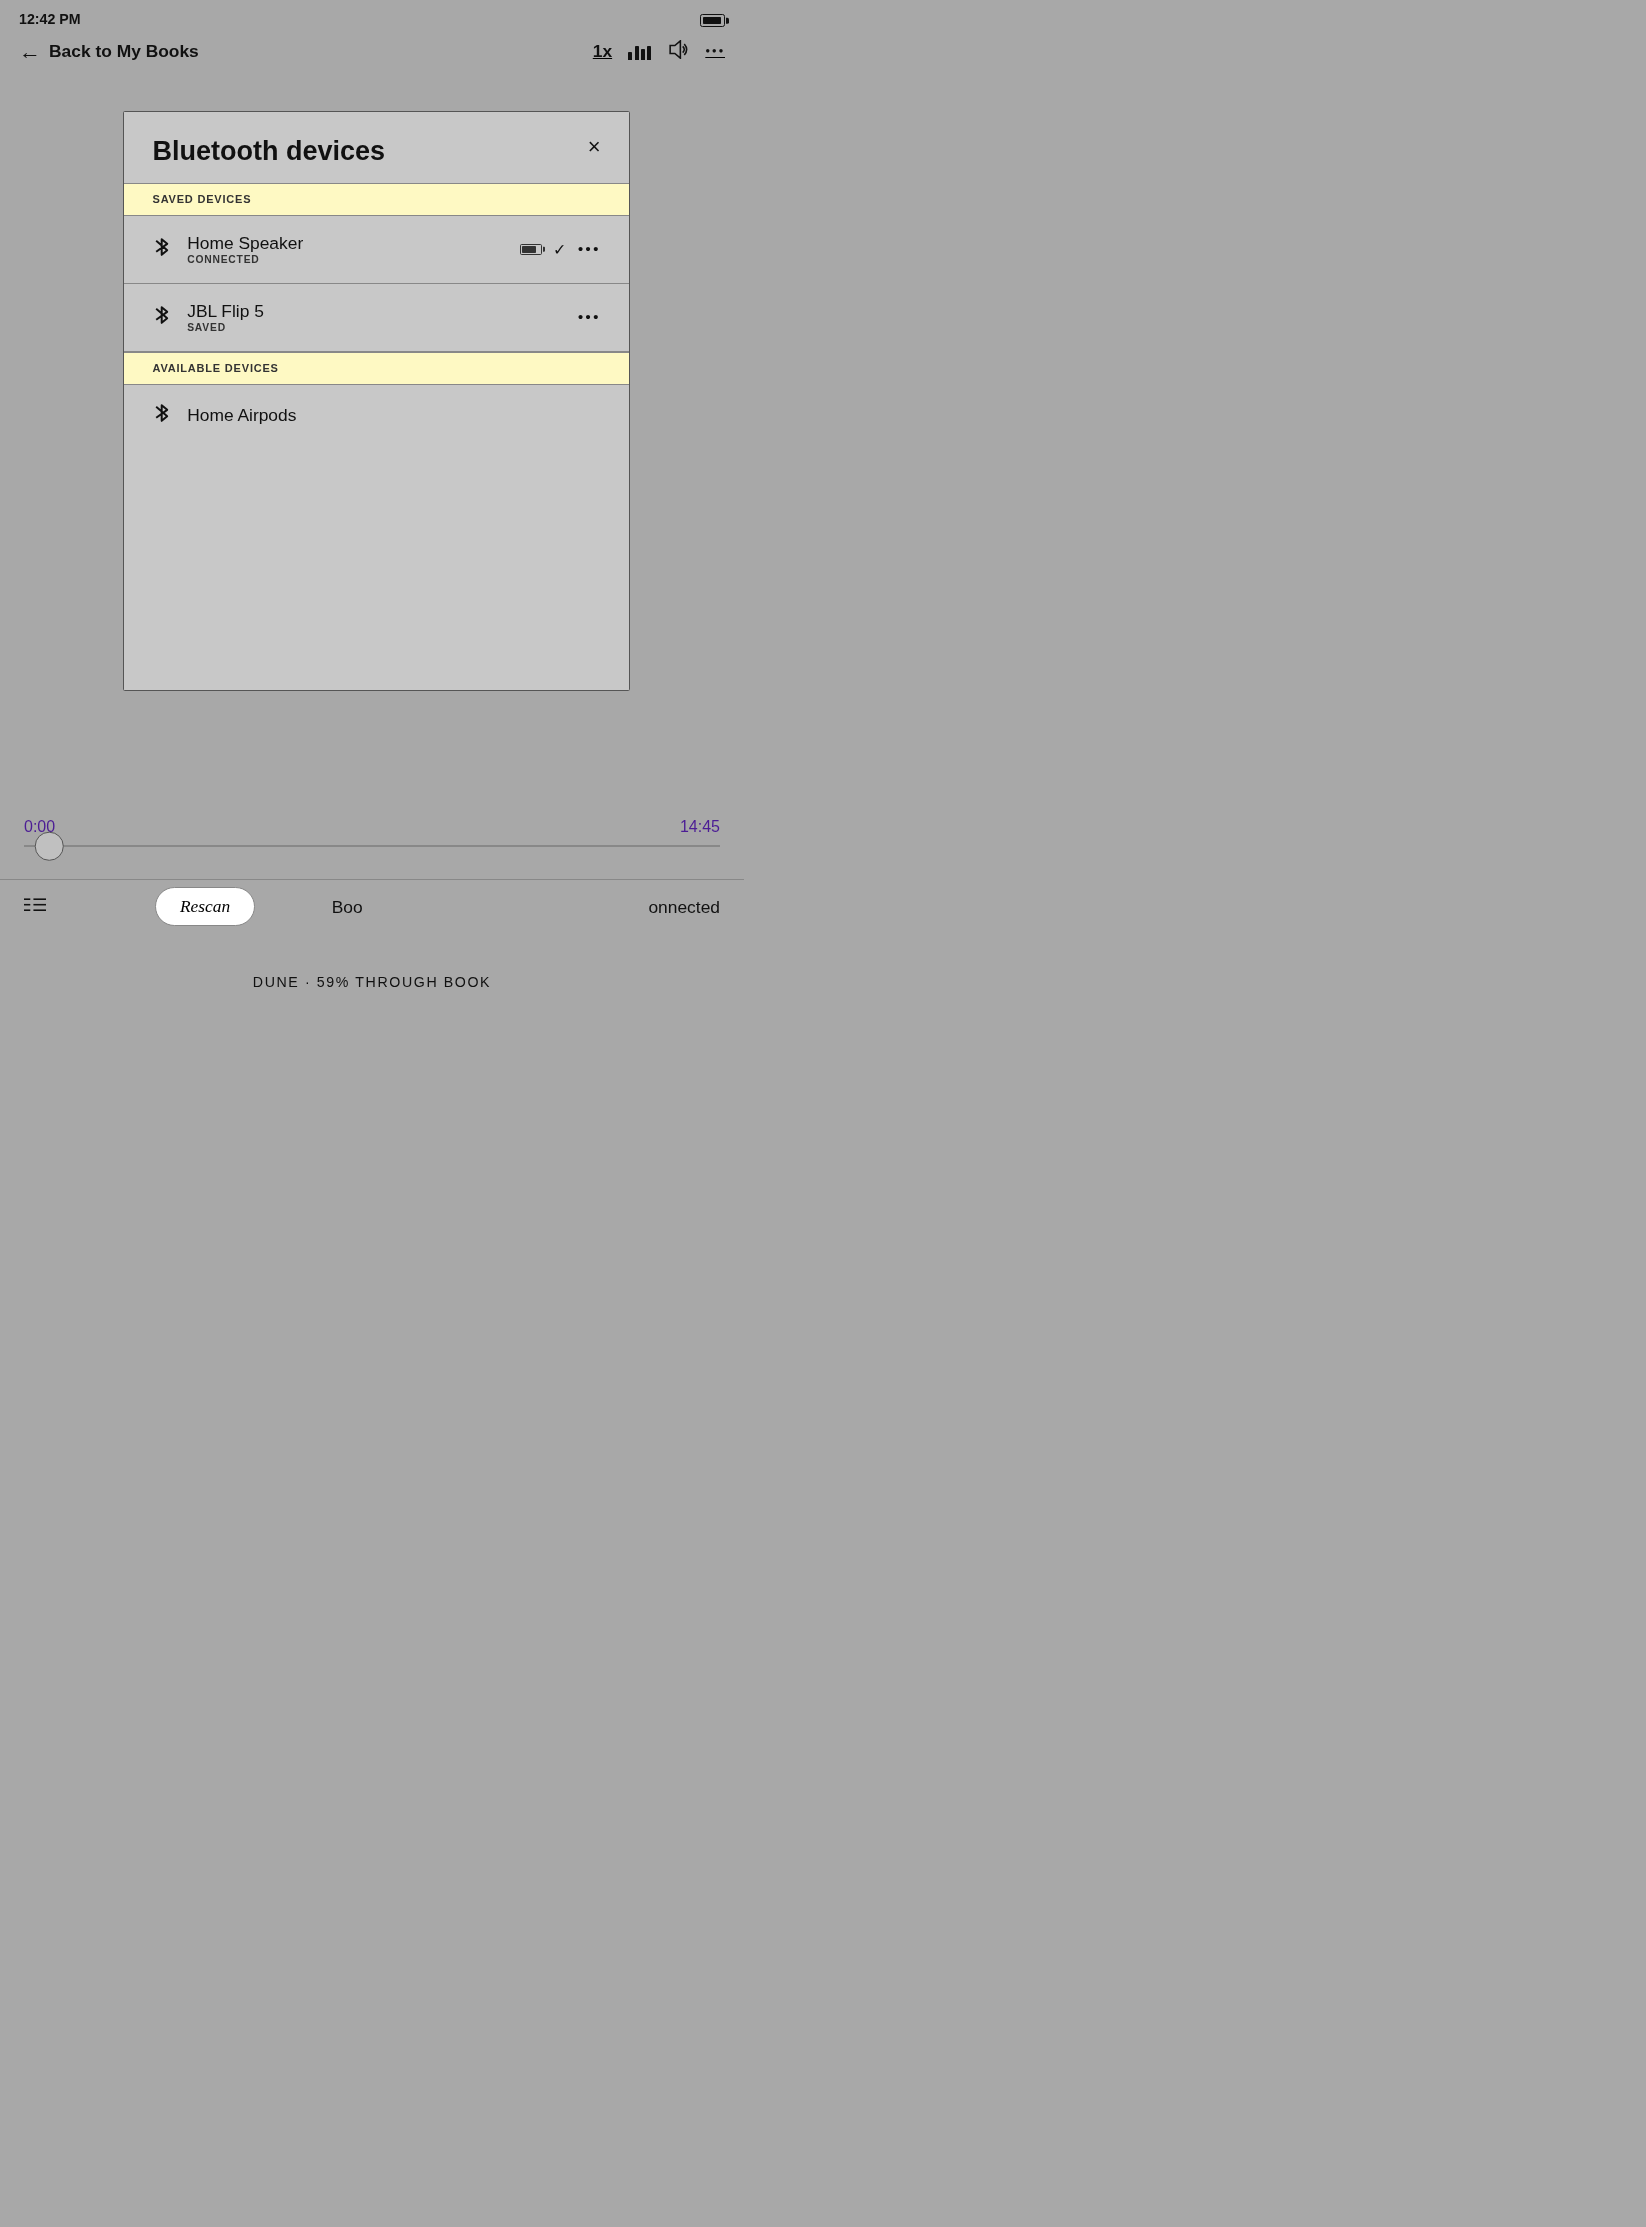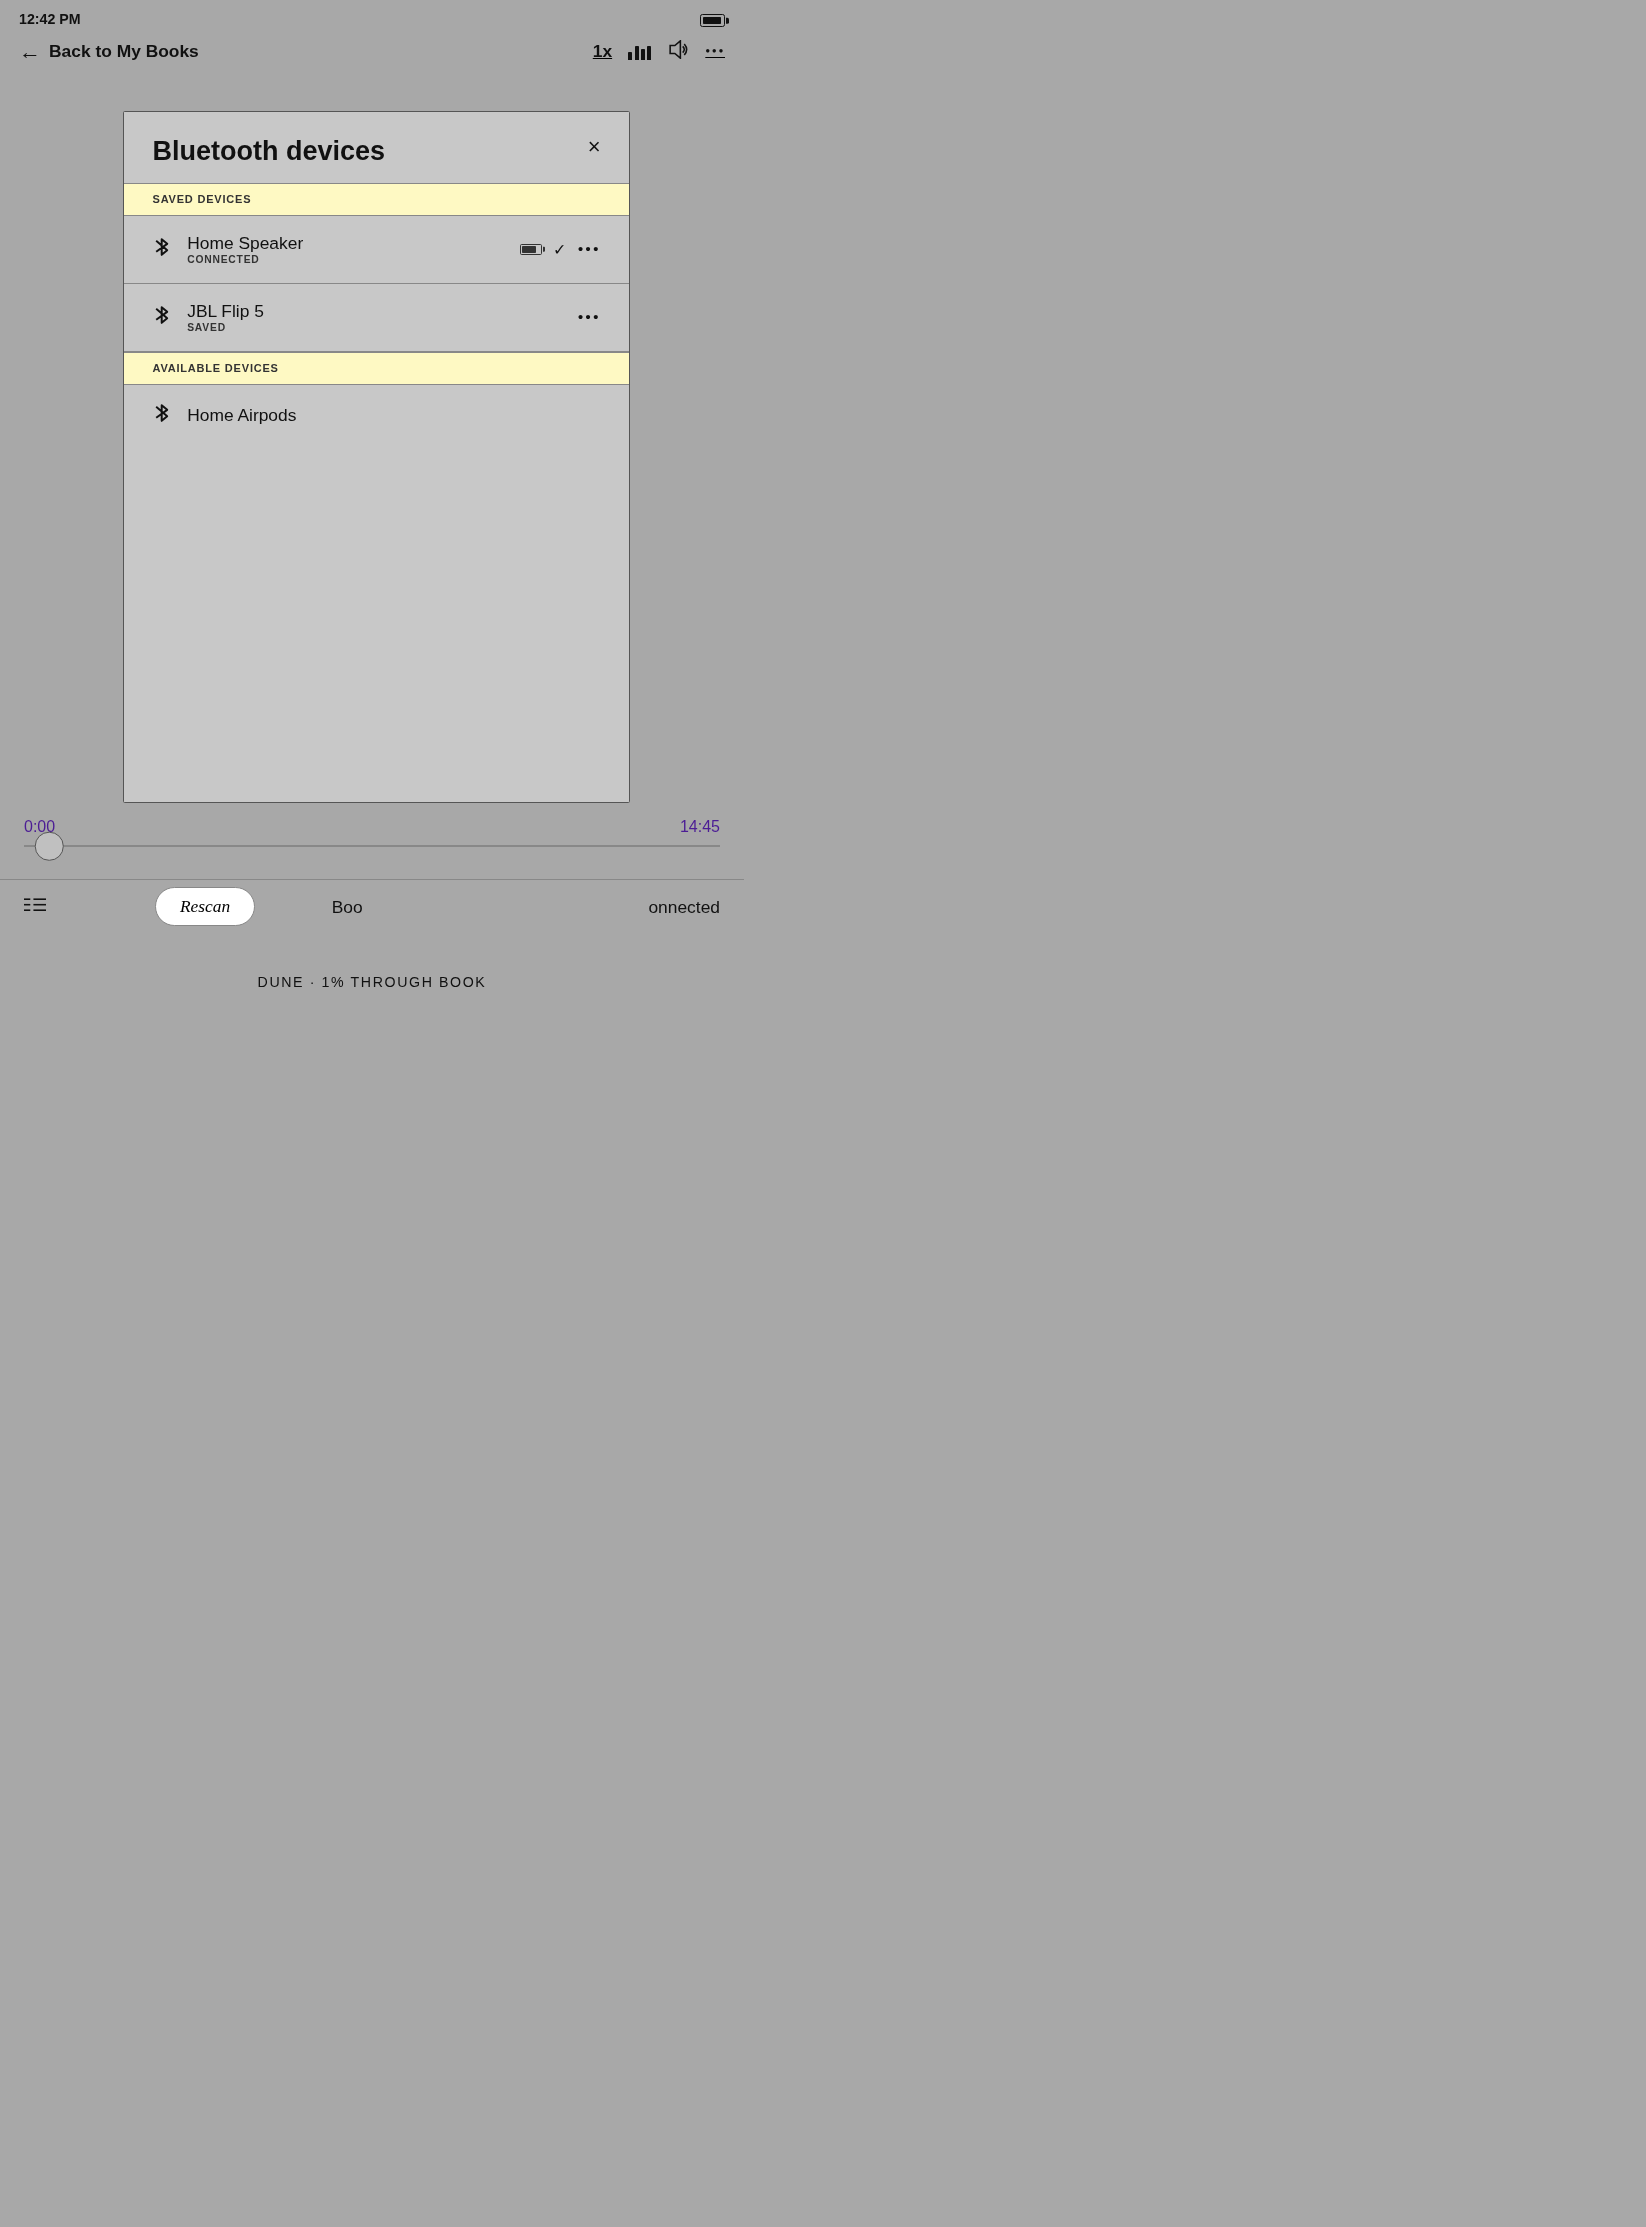--- a/index.html
+++ b/index.html
@@ -109,21 +109,21 @@
       width: 4px;
       border-radius: 0.8px 0.8px 0 0;
     }
 
     
     .modal-overlay {
       position: absolute;
       top: 111px;
       left: 123px;
       width: 507px;
-      height: 692px;
+      height: 580px;
       background: #c8c8c8;
       border: 1.6px solid #555;
       border-radius: 1.6px;
     }
 
     .modal-header {
       display: flex;
       justify-content: space-between;
       align-items: flex-start;
       padding: 24px 28.5px 16px;
@@ -455,15 +455,15 @@
       <line x1="12" y1="18" x2="28" y2="18" stroke="#111" stroke-width="2"></line>
     </svg>
   </span>
   <span class="bottom-book-label">Boo</span>
   <span class="bottom-connected-label">onnected</span>
 </div>
 
 <button class="rescan-button">Rescan</button>
 
 <div class="book-info-bar">
-  <span class="book-info-text">DUNE · 1% THROUGH BOOK</span>
+  <span class="book-info-text">DUNE · 59% THROUGH BOOK</span>
 </div>
 
 
 </body></html>

